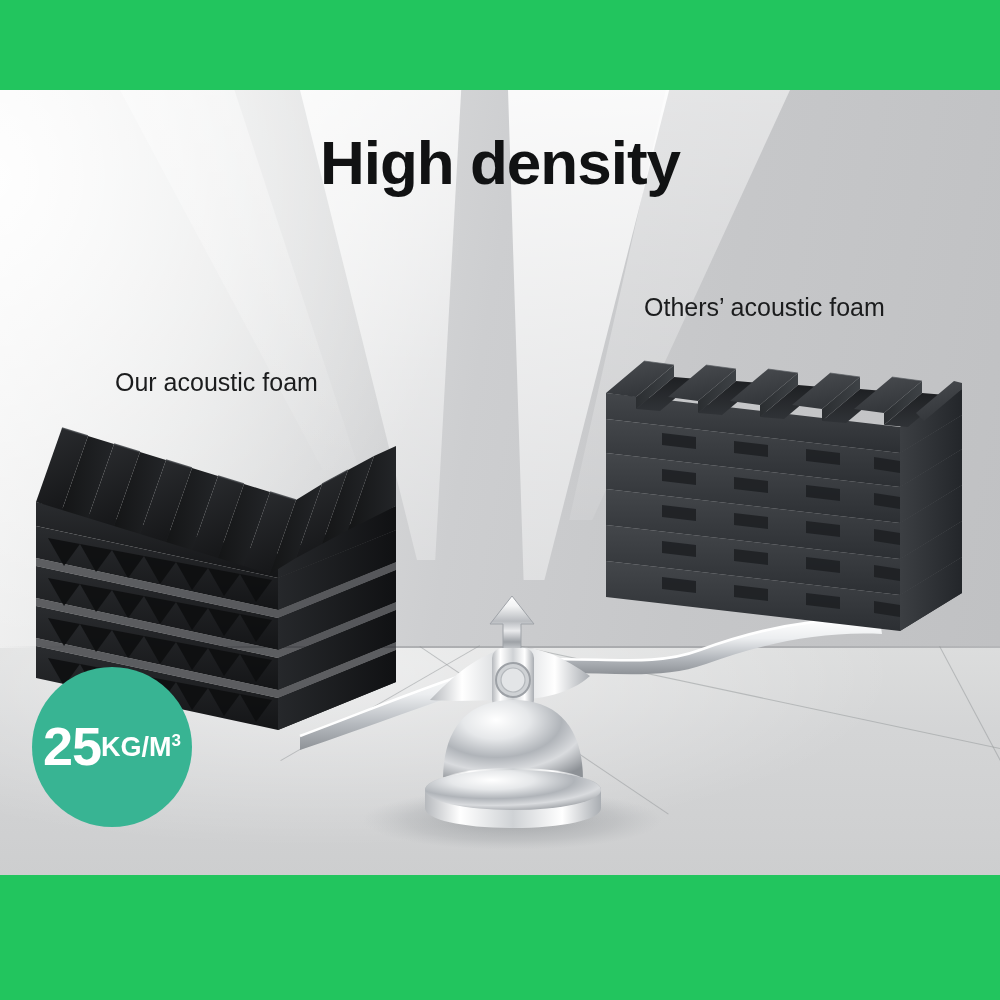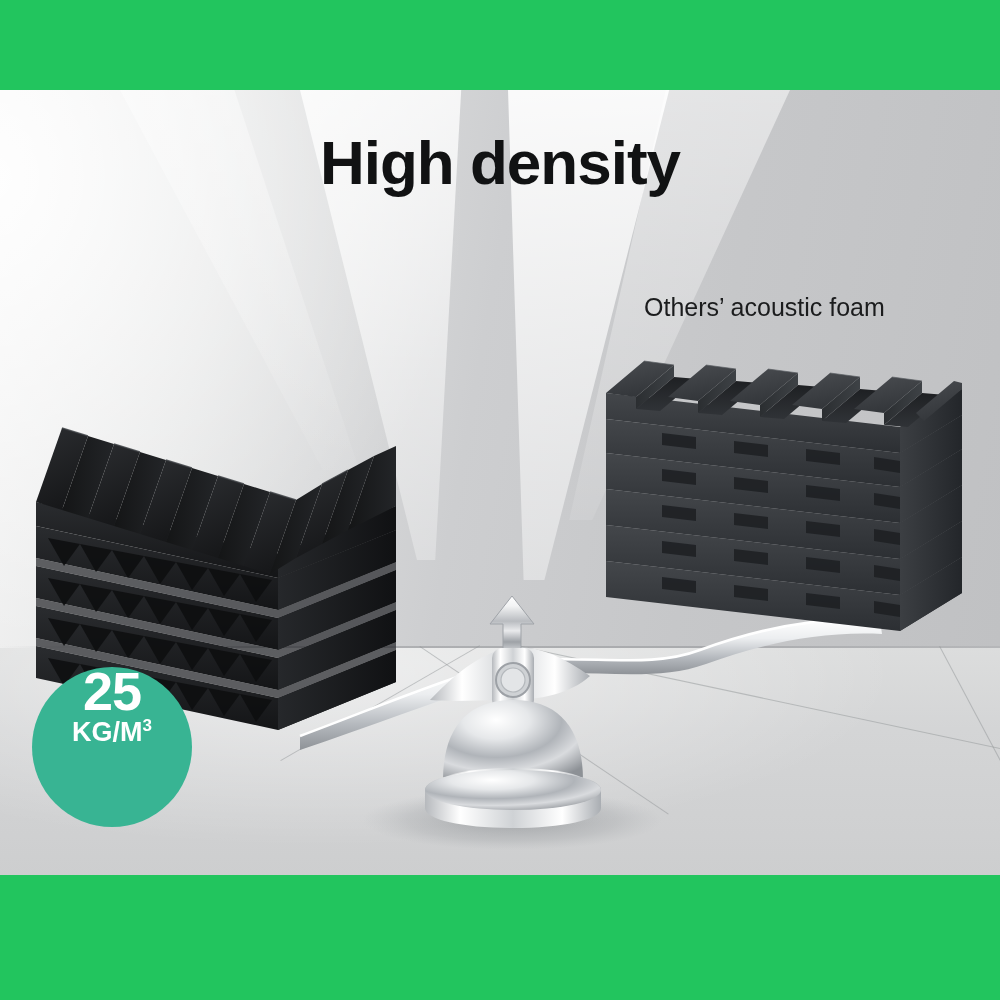--- a/index.html
+++ b/index.html
@@ -91,21 +91,21 @@
 
   
   #stack-left{left:28px;top:410px;width:390px;height:350px;}
   #stack-right{left:600px;top:345px;width:368px;height:300px;}
 
   
   .badge{
     position:absolute;left:32px;top:667px;width:160px;height:160px;
     border-radius:50%;
     background:#38b493;
-    display:flex;flex-direction:column;align-items:center;
+    display:flex;flex-direction:row;align-items:center;justify-content:center;
     color:#ffffff;
   }
   .badge-num{font-size:54px;font-weight:bold;line-height:.92;letter-spacing:-1px;}
   .badge-unit{font-size:27px;font-weight:bold;line-height:1.1;letter-spacing:0px;margin-top:0;}
   .badge-unit sup{font-size:17px;vertical-align:super;}
 </style>
 </head>
 <body>
 
 <div id="stage">
@@ -123,20 +123,21 @@
     <div class="floor-sheen"></div>
     <div class="seam"></div>
     <div class="floor-line fl-1"></div>
     <div class="floor-line fl-2"></div>
     <div class="floor-line fl-3"></div>
     <div class="floor-line fl-4"></div>
   </div>
 
   <div class="headline">High density</div>
 
+  <div class="caption cap-left">Our acoustic foam</div>
   <div class="caption cap-right">Others’ acoustic foam</div>
 
   <svg class="scale" viewBox="0 0 1000 1000">
     <defs>
       <linearGradient id="chromeV" x1="0" y1="0" x2="0" y2="1">
         <stop offset="0%" stop-color="#ffffff"></stop>
         <stop offset="18%" stop-color="#f2f3f4"></stop>
         <stop offset="45%" stop-color="#b9bcc0"></stop>
         <stop offset="62%" stop-color="#e9eaec"></stop>
         <stop offset="82%" stop-color="#9ea2a7"></stop>

